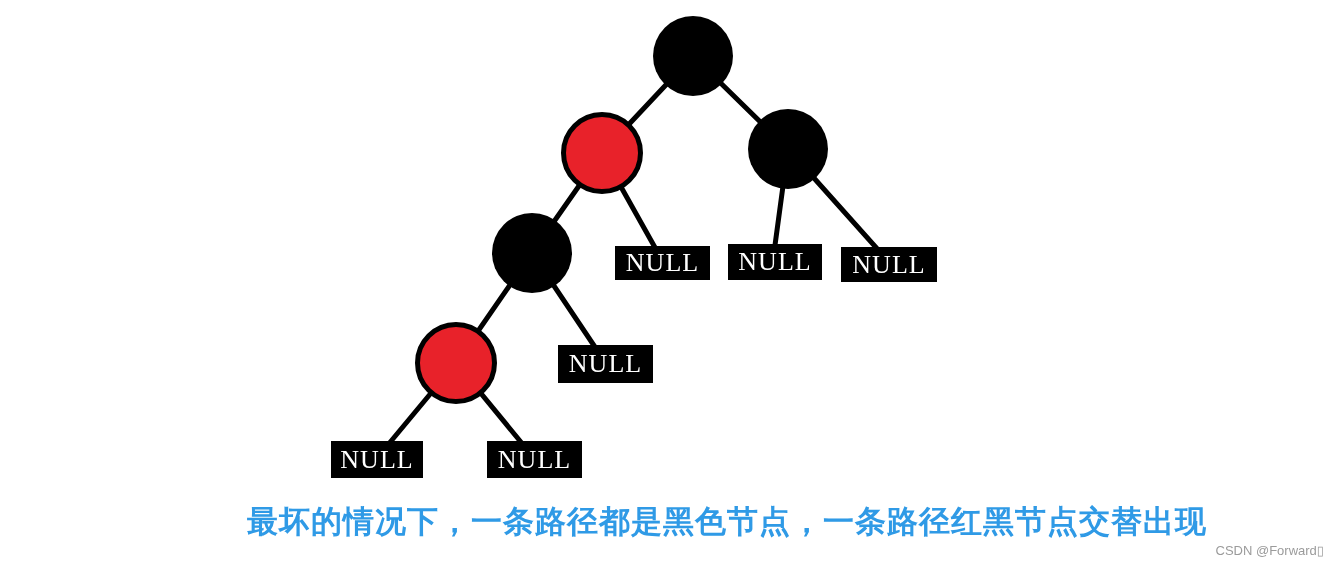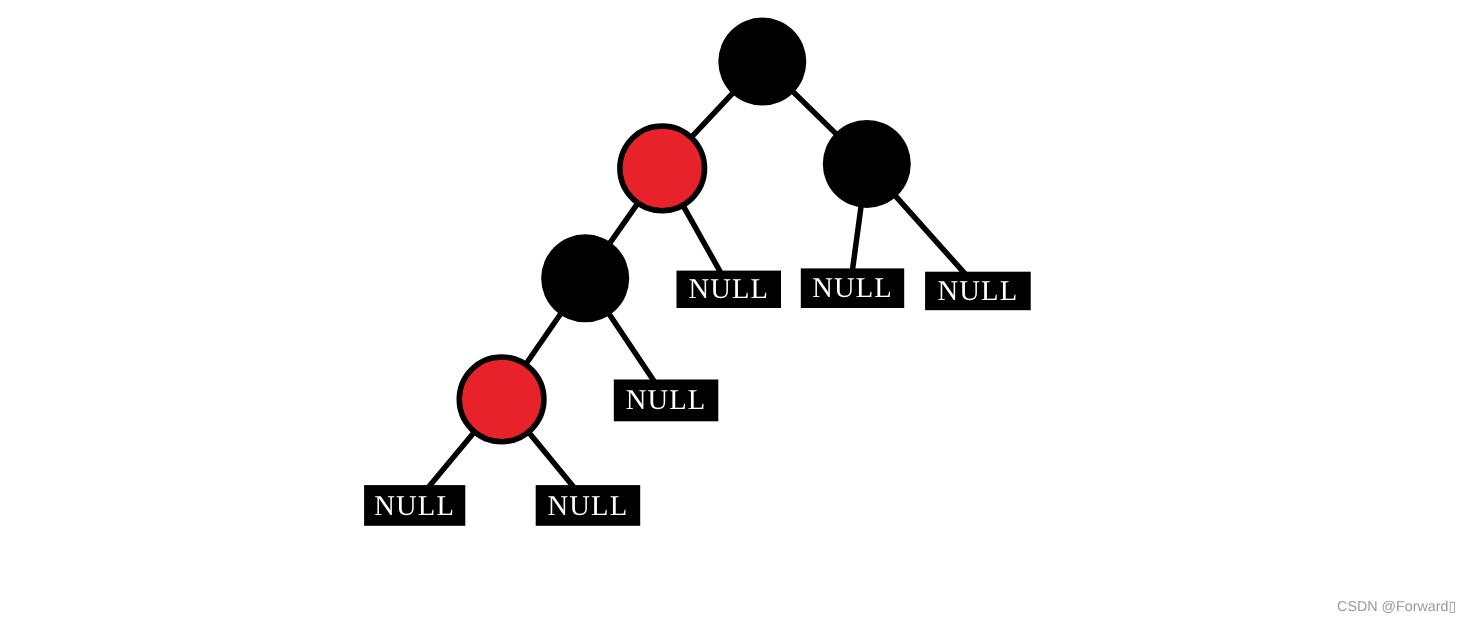--- a/index.html
+++ b/index.html
@@ -119,16 +119,17 @@
   </div>
 
   <div class="null-box" style="left:331px; top:441px; width:92px; height:37px;">
     <span>NULL</span>
   </div>
 
   <div class="null-box" style="left:487px; top:441px; width:95px; height:37px;">
     <span>NULL</span>
   </div>
 
+  <div class="caption">最坏的情况下，一条路径都是黑色节点，一条路径红黑节点交替出现</div>
 
   <div class="watermark">CSDN @Forward▯</div>
 
 </div>
 
 </body></html>

